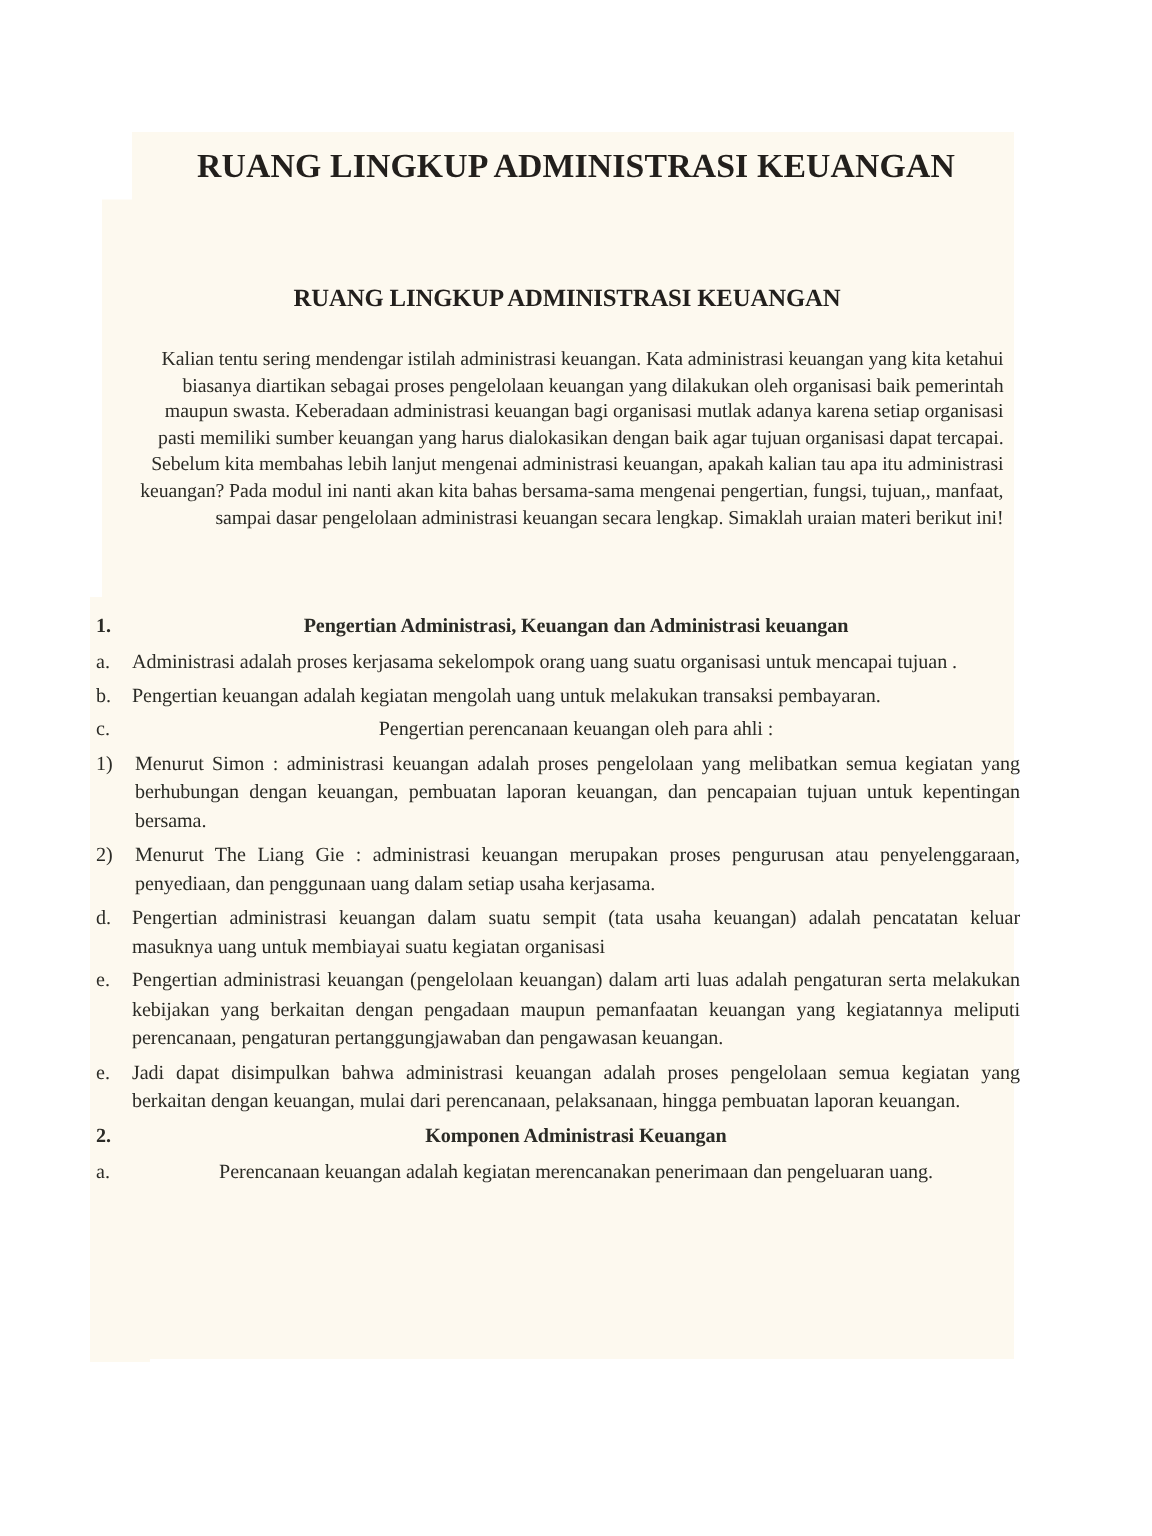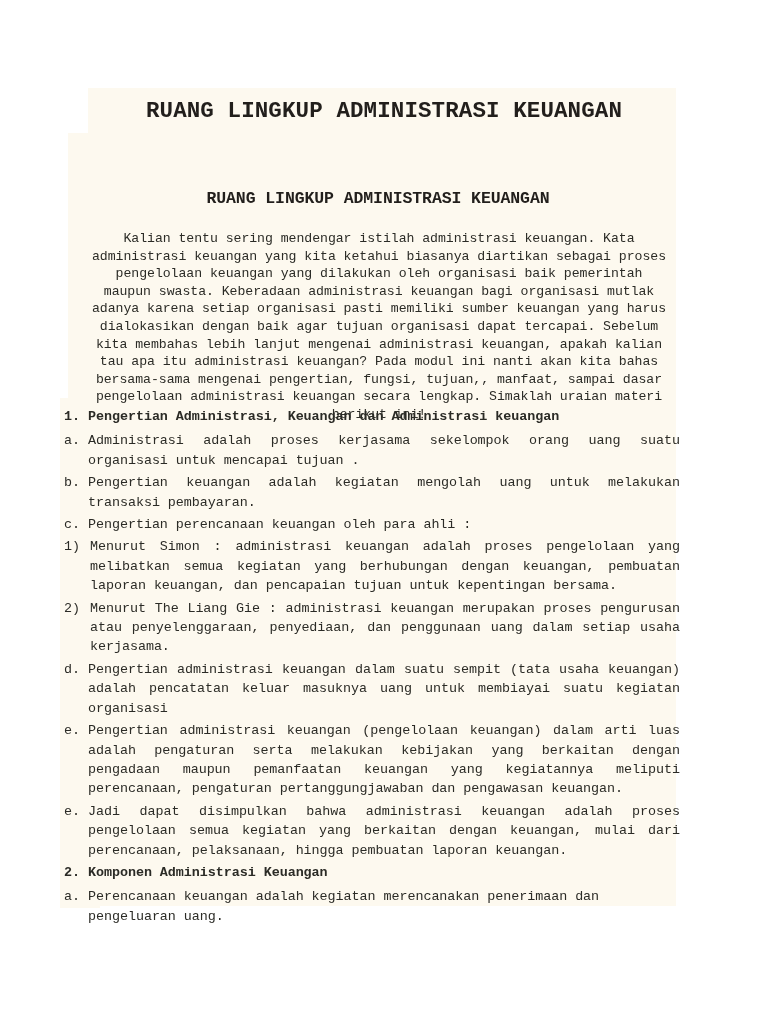--- a/index.html
+++ b/index.html
@@ -1,15 +1,15 @@
 <!DOCTYPE html>
 <html><head>
 <meta charset="utf-8">
 <style>
-  * { margin:0; padding:0; box-sizing:border-box;font-family:Liberation Mono, monospace; }
+  * { margin:0; padding:0; box-sizing:border-box; }
   html,body { width:768px; height:1024px; }
   body {
     background:#ffffff;
     font-family:"Liberation Serif", serif;
     color:#2b2b26;
     position:relative;
     overflow:hidden;
   }
 
   
@@ -33,40 +33,40 @@
   .subtitle {
     position:absolute; left:88px; top:189px; width:580px;
     text-align:center;
     font-size:16.5px; font-weight:bold; letter-spacing:-.1px;
     color:#221f1c;
   }
 
   .intro {
     position:absolute; left:89px; top:230px; width:580px;
     font-size:13.2px; line-height:17.6px;
-    text-align:center;
+    text-align:right;
     letter-spacing:-.05px;
   }
 
   
   #list { position:absolute; left:64px; top:407px; width:616px; }
 
   .row { display:flex; align-items:flex-start; width:100%; }
   .mk {
     flex:0 0 auto;
     font-size:13.4px; line-height:19.4px;
     white-space:pre;
   }
   .tx {
     flex:1 1 auto;
     font-size:13.4px; line-height:19.4px;
     text-align:justify;
     letter-spacing:-.05px;
   }
-  .tx.nojust { text-align:left; }
+  .tx.nojust { text-align:center; }
 
   .row.lvl-num  { margin-top:0px; }
   .row.lvl-num .mk { width:24px; font-weight:bold; }
   .row.lvl-num .tx { font-weight:bold; }
 
   .row.lvl-a   .mk { width:24px; }
   .row.lvl-a2  .mk { width:24px; }
   .row.lvl-par .mk { width:26px; }
 
   .sp-2  { height:3px; }

